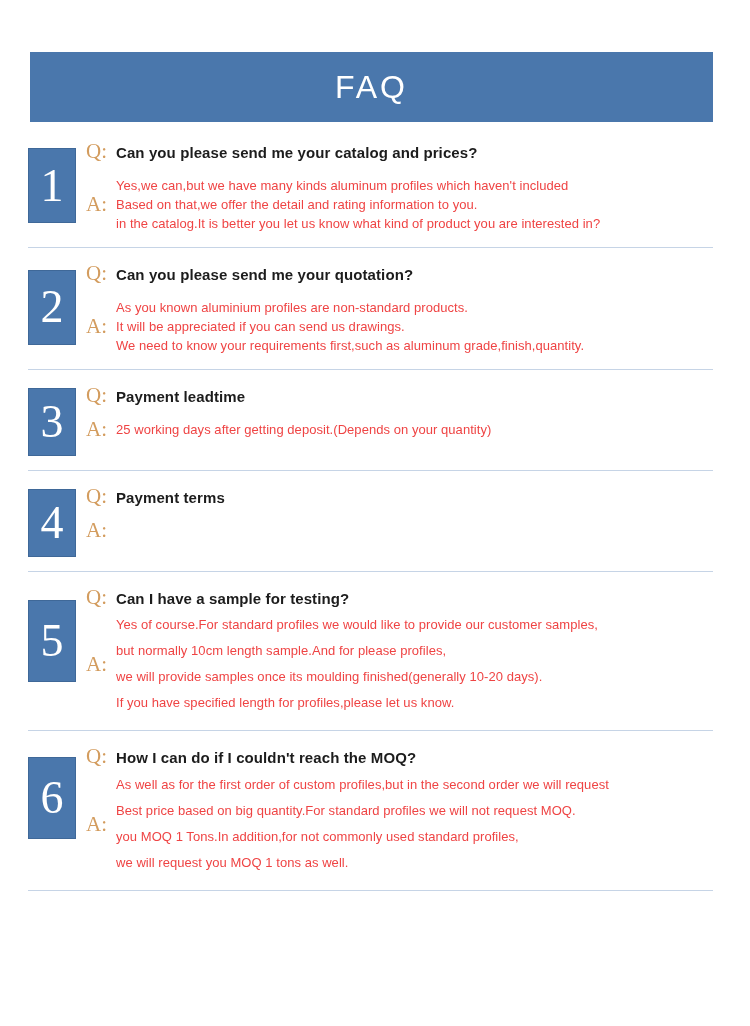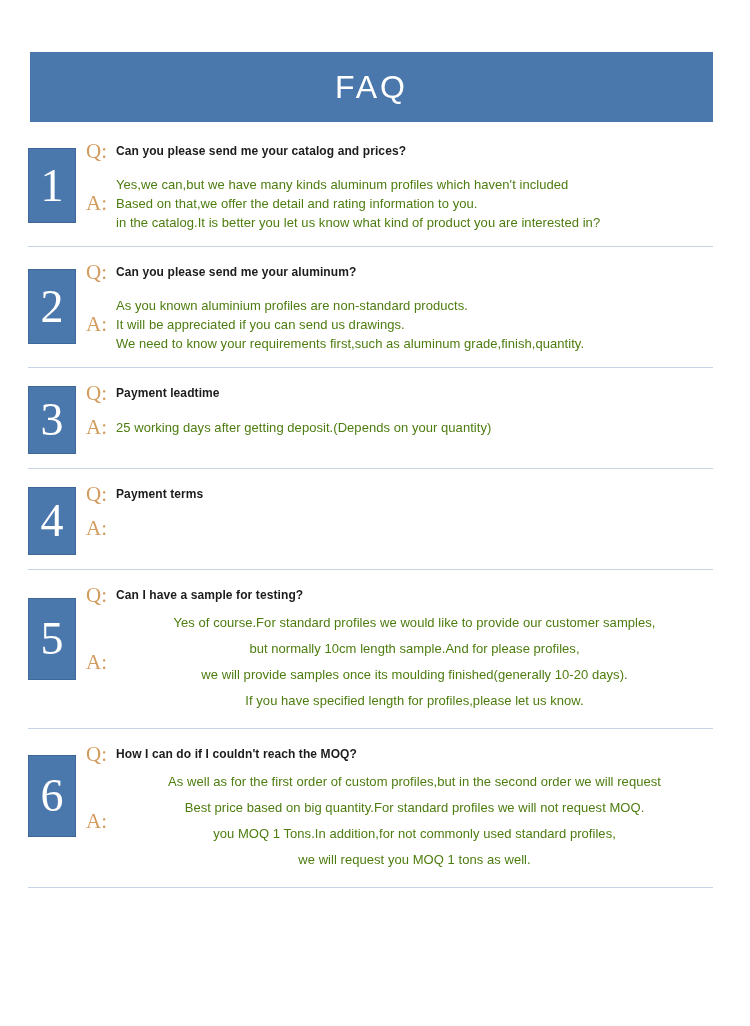--- a/index.html
+++ b/index.html
@@ -108,36 +108,36 @@
     font-weight: 400;
     line-height: 1;
     font-family: "Liberation Serif", serif;
     user-select: none;
   }
   .marker.q-mark { padding-top: 1px; }
 
   .q-text {
     flex: 1 1 auto;
     color: #1c1c1c;
-    font-size: 12px;
+    font-size: 15px;
     font-weight: bold;
     line-height: 1.25;
     padding-top: 4px;
     letter-spacing: 0.1px;
   }
 
   .a-text {
     flex: 1 1 auto;
-    color: #4d7c0f;
+    color: #ef4444;
     font-size: 13px;
     font-weight: normal;
     line-height: 19px;
     letter-spacing: 0.05px;
   }
-  .a-text.loose { line-height: 26px; text-align: center; }
+  .a-text.loose { line-height: 26px; }
   .a-text p { margin: 0; }
 
   .q-to-a-gap { height: 13px; }
   .q-to-a-gap.tight { height: 4px; }
 
   .divider {
     margin: 0 37px 0 28px;
     height: 1px;
     background: #c6d4e6;
   }
@@ -179,21 +179,21 @@
     </div>
     <div class="divider"></div>
 
     <div class="faq-item">
       <div class="item-gap-top"></div>
       <div class="faq-row">
         <div class="num-box h2">2</div>
         <div class="qa-body">
           <div class="q-line">
             <span class="marker q-mark">Q:</span>
-            <span class="q-text">Can you please send me your aluminum?</span>
+            <span class="q-text">Can you please send me your quotation?</span>
           </div>
           <div class="q-to-a-gap"></div>
           <div class="a-line">
             <span class="marker a-mark">A:</span>
             <span class="a-text">
               <p>As you known aluminium profiles are non-standard products.</p>
               <p>It will be appreciated if you can send us drawings.</p>
               <p>We need to know your requirements first,such as aluminum grade,finish,quantity.</p>
             </span>
           </div>

